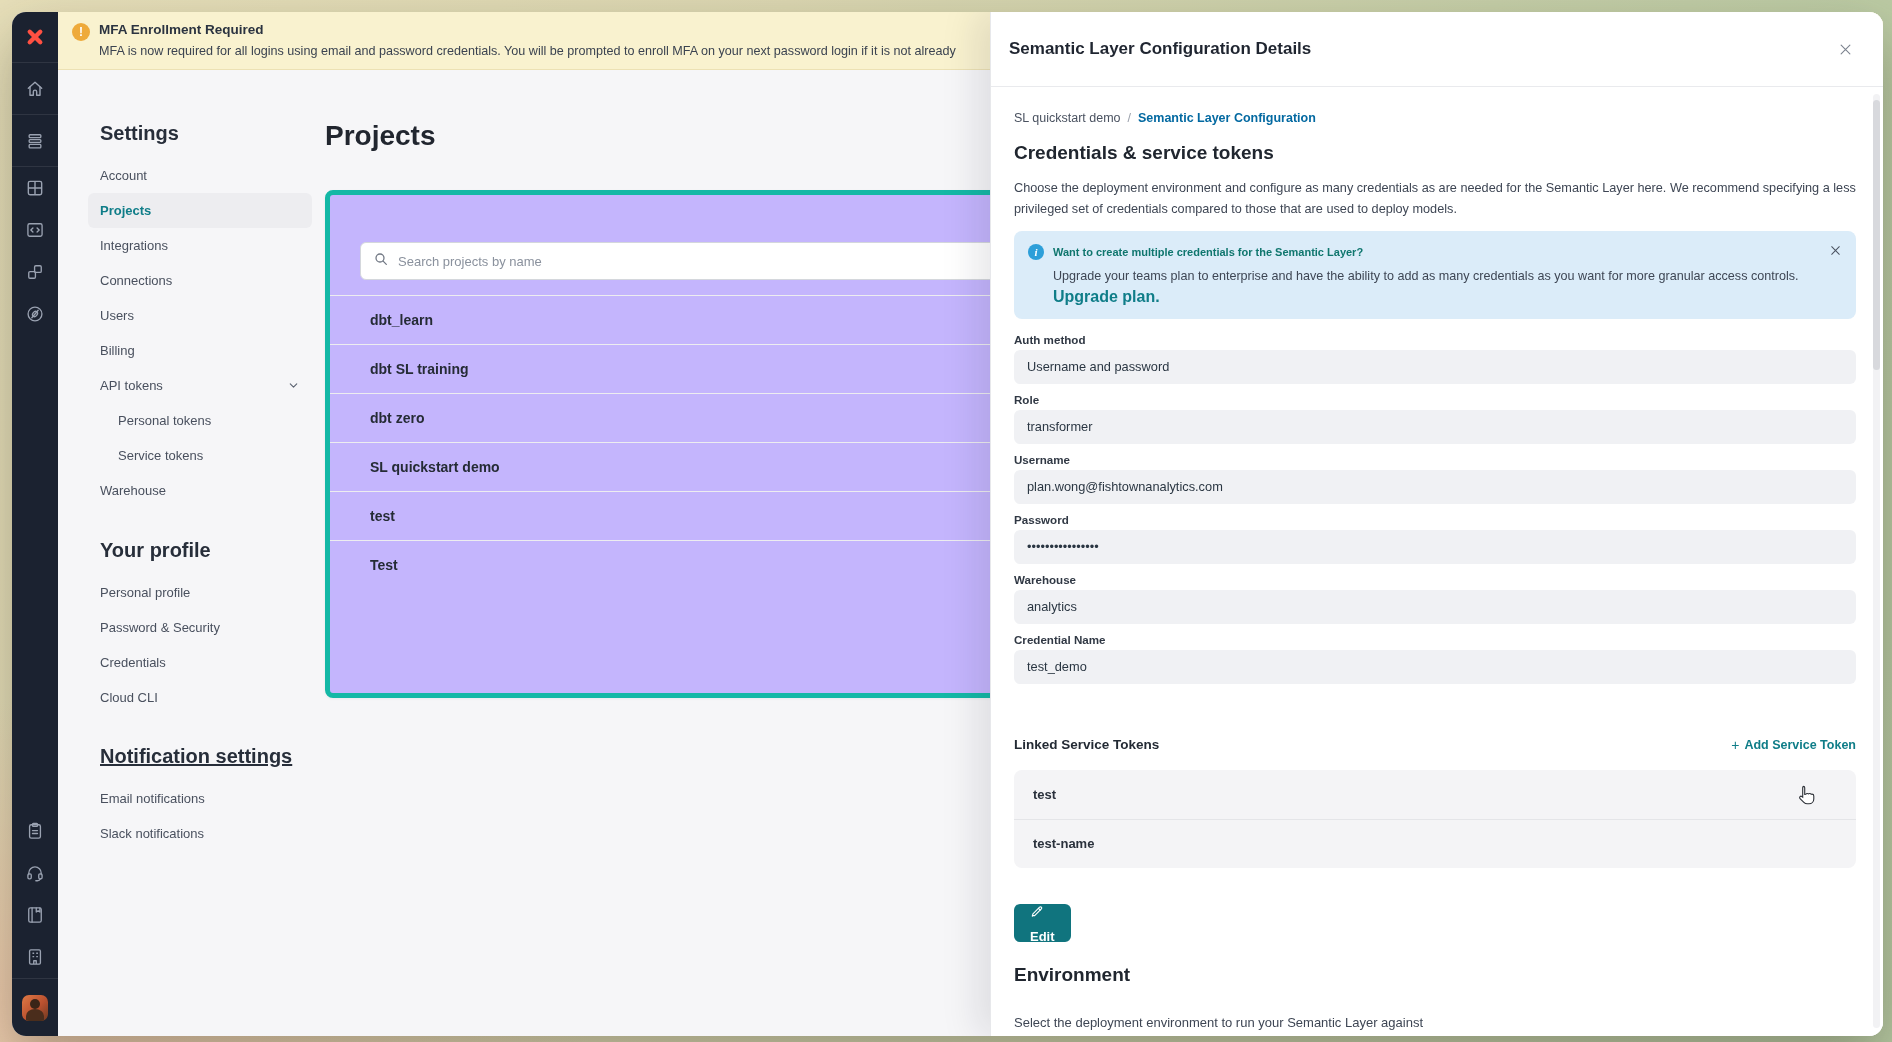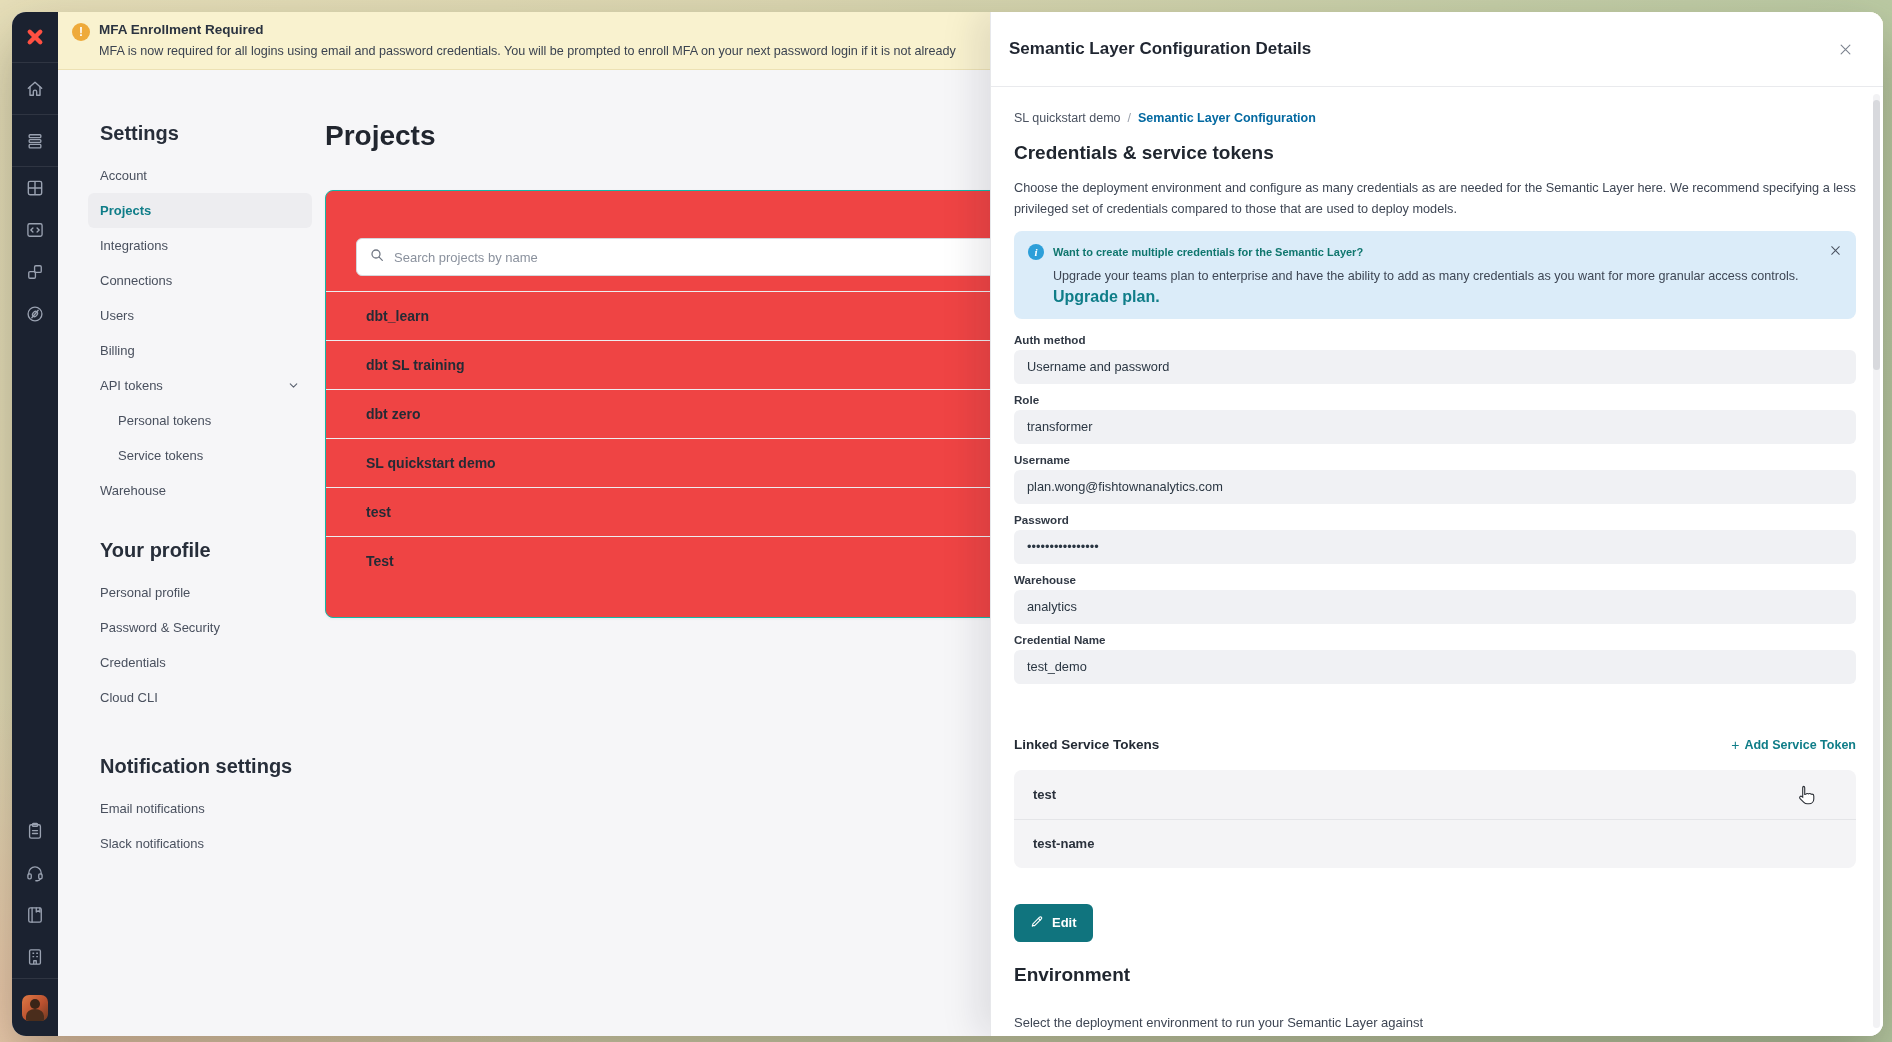--- a/index.html
+++ b/index.html
@@ -39,30 +39,30 @@
   .mfa-banner{ position:absolute; top:0; left:0; right:0; height:58px; background:#f9f2cf;
     border-bottom:1px solid #ece1b4; padding:10px 0 0 14px; display:flex; gap:9px;
     white-space:nowrap; overflow:hidden; z-index:1; }
   .warn-icon{ width:18px; height:18px; border-radius:50%; background:#eeaa3b; color:#fff;
     font-size:12px; font-weight:bold; display:flex; align-items:center; justify-content:center; flex-shrink:0; margin-top:1px;}
   .mfa-title{ font-size:13.5px; font-weight:bold; color:#2b3340; }
   .mfa-msg{ font-size:12.6px; color:#3b4350; margin-top:7px; }
   
   .settings-nav{ position:absolute; left:30px; top:110px; width:224px; }
   .nav-title{ font-size:20px; font-weight:bold; color:#272e3a; height:20px; margin-bottom:16px; padding-left:12px; }
-  .nav-title.gap1{ margin-top:31px; } .nav-title.gap2{ margin-top:40px; }
+  .nav-title.gap1{ margin-top:31px; } .nav-title.gap2{ margin-top:30px;text-decoration:underline; }
   .nav-item{ display:flex; align-items:center; justify-content:space-between;
     padding:10px 12px; border-radius:6px; font-size:13px; color:#49505e; cursor:pointer; }
   .nav-item.active{ background:#ededf0; color:#0f7d88; font-weight:bold; }
   .nav-item.sub{ padding-left:30px; }
   .chev svg{ display:block; }
   
   .projects-title{ position:absolute; left:267px; top:108px; font-size:28px; font-weight:bold; color:#21262f; }
-  .projects-card{ position:absolute; left:267px; top:178px; width:772px; height:428px;
-    background:#ef4444; border:1px solid #14b8a6; border-radius:8px; box-shadow:0 1px 3px rgba(16,24,40,.05); }
+  .projects-card{ position:absolute; left:267px; top:178px; width:772px; height:508px;
+    background:#c4b5fd; border:5px solid #14b8a6; border-radius:8px; box-shadow:0 1px 3px rgba(16,24,40,.05); }
   .search-box{ position:absolute; left:30px; top:47px; right:28px; height:38px;
     border:1px solid #d4d7dc; border-radius:6px; background:#fff;
     display:flex; align-items:center; gap:9px; padding:0 12px; }
   .search-box input{ flex:1; border:none; outline:none; font-size:13px; color:#333;
     font-family:"Liberation Sans",sans-serif; background:transparent; }
   .search-box input::placeholder{ color:#8a919d; }
   .proj-rows{ position:absolute; left:0; right:0; top:100px; }
   .proj-row{ height:49px; border-top:1px solid #ededf0; display:flex; align-items:center;
     padding-left:40px; font-size:14px; font-weight:bold; color:#252b35; cursor:pointer; }
   
@@ -94,23 +94,23 @@
     align-items:center; padding:0 13px; font-size:12.8px; color:#2a3642; }
   .linked-header{ margin-top:53px; display:flex; align-items:center; justify-content:space-between; }
   .linked-title{ font-size:13.5px; font-weight:bold; color:#232a34; }
   .add-link{ font-size:12.5px; font-weight:bold; color:#0f7d88; background:none; border:none;
     cursor:pointer; display:flex; align-items:center; gap:5px; font-family:"Liberation Sans",sans-serif; }
   .plus{ font-weight:normal; font-size:14px; }
   .token-box{ margin-top:17px; background:#f4f4f6; border-radius:8px; }
   .token-row{ height:49px; display:flex; align-items:center; padding-left:19px;
     font-size:13px; font-weight:bold; color:#2a313c; }
   .token-row + .token-row{ border-top:1px solid #e4e5e8; }
-  .edit-btn{ margin-top:36px; display:inline-flex; align-items:center; gap:8px;
+  .edit-btn{ margin-top:36px; display:inline-flex; align-items:flex-start; gap:8px;
     background:#10747e; color:#fff; font-weight:bold; font-size:13px; border:none;
-    border-radius:6px; padding:0 16px; height:38px; cursor:pointer; font-family:"Liberation Sans",sans-serif; }
+    border-radius:6px; padding:0 16px; height:38px; cursor:pointer; font-family:"Liberation Sans",sans-serif;flex-direction:column; }
   .env-title{ margin-top:22px; font-size:19px; font-weight:bold; color:#20262f; }
   .env-desc{ margin-top:29px; font-size:13px; color:#3e4654; }
   .panel-scroll{ position:absolute; top:82px; right:3px; bottom:8px; width:7px;
     background:#f2f2f4; border-radius:4px; }
   .panel-thumb{ position:absolute; top:6px; left:0; width:7px; height:270px;
     background:#d8d9dd; border-radius:4px; }
   .cursor{ position:absolute; left:804px; top:772px; z-index:9; pointer-events:none; }
 </style>
 </head>
 <body>

